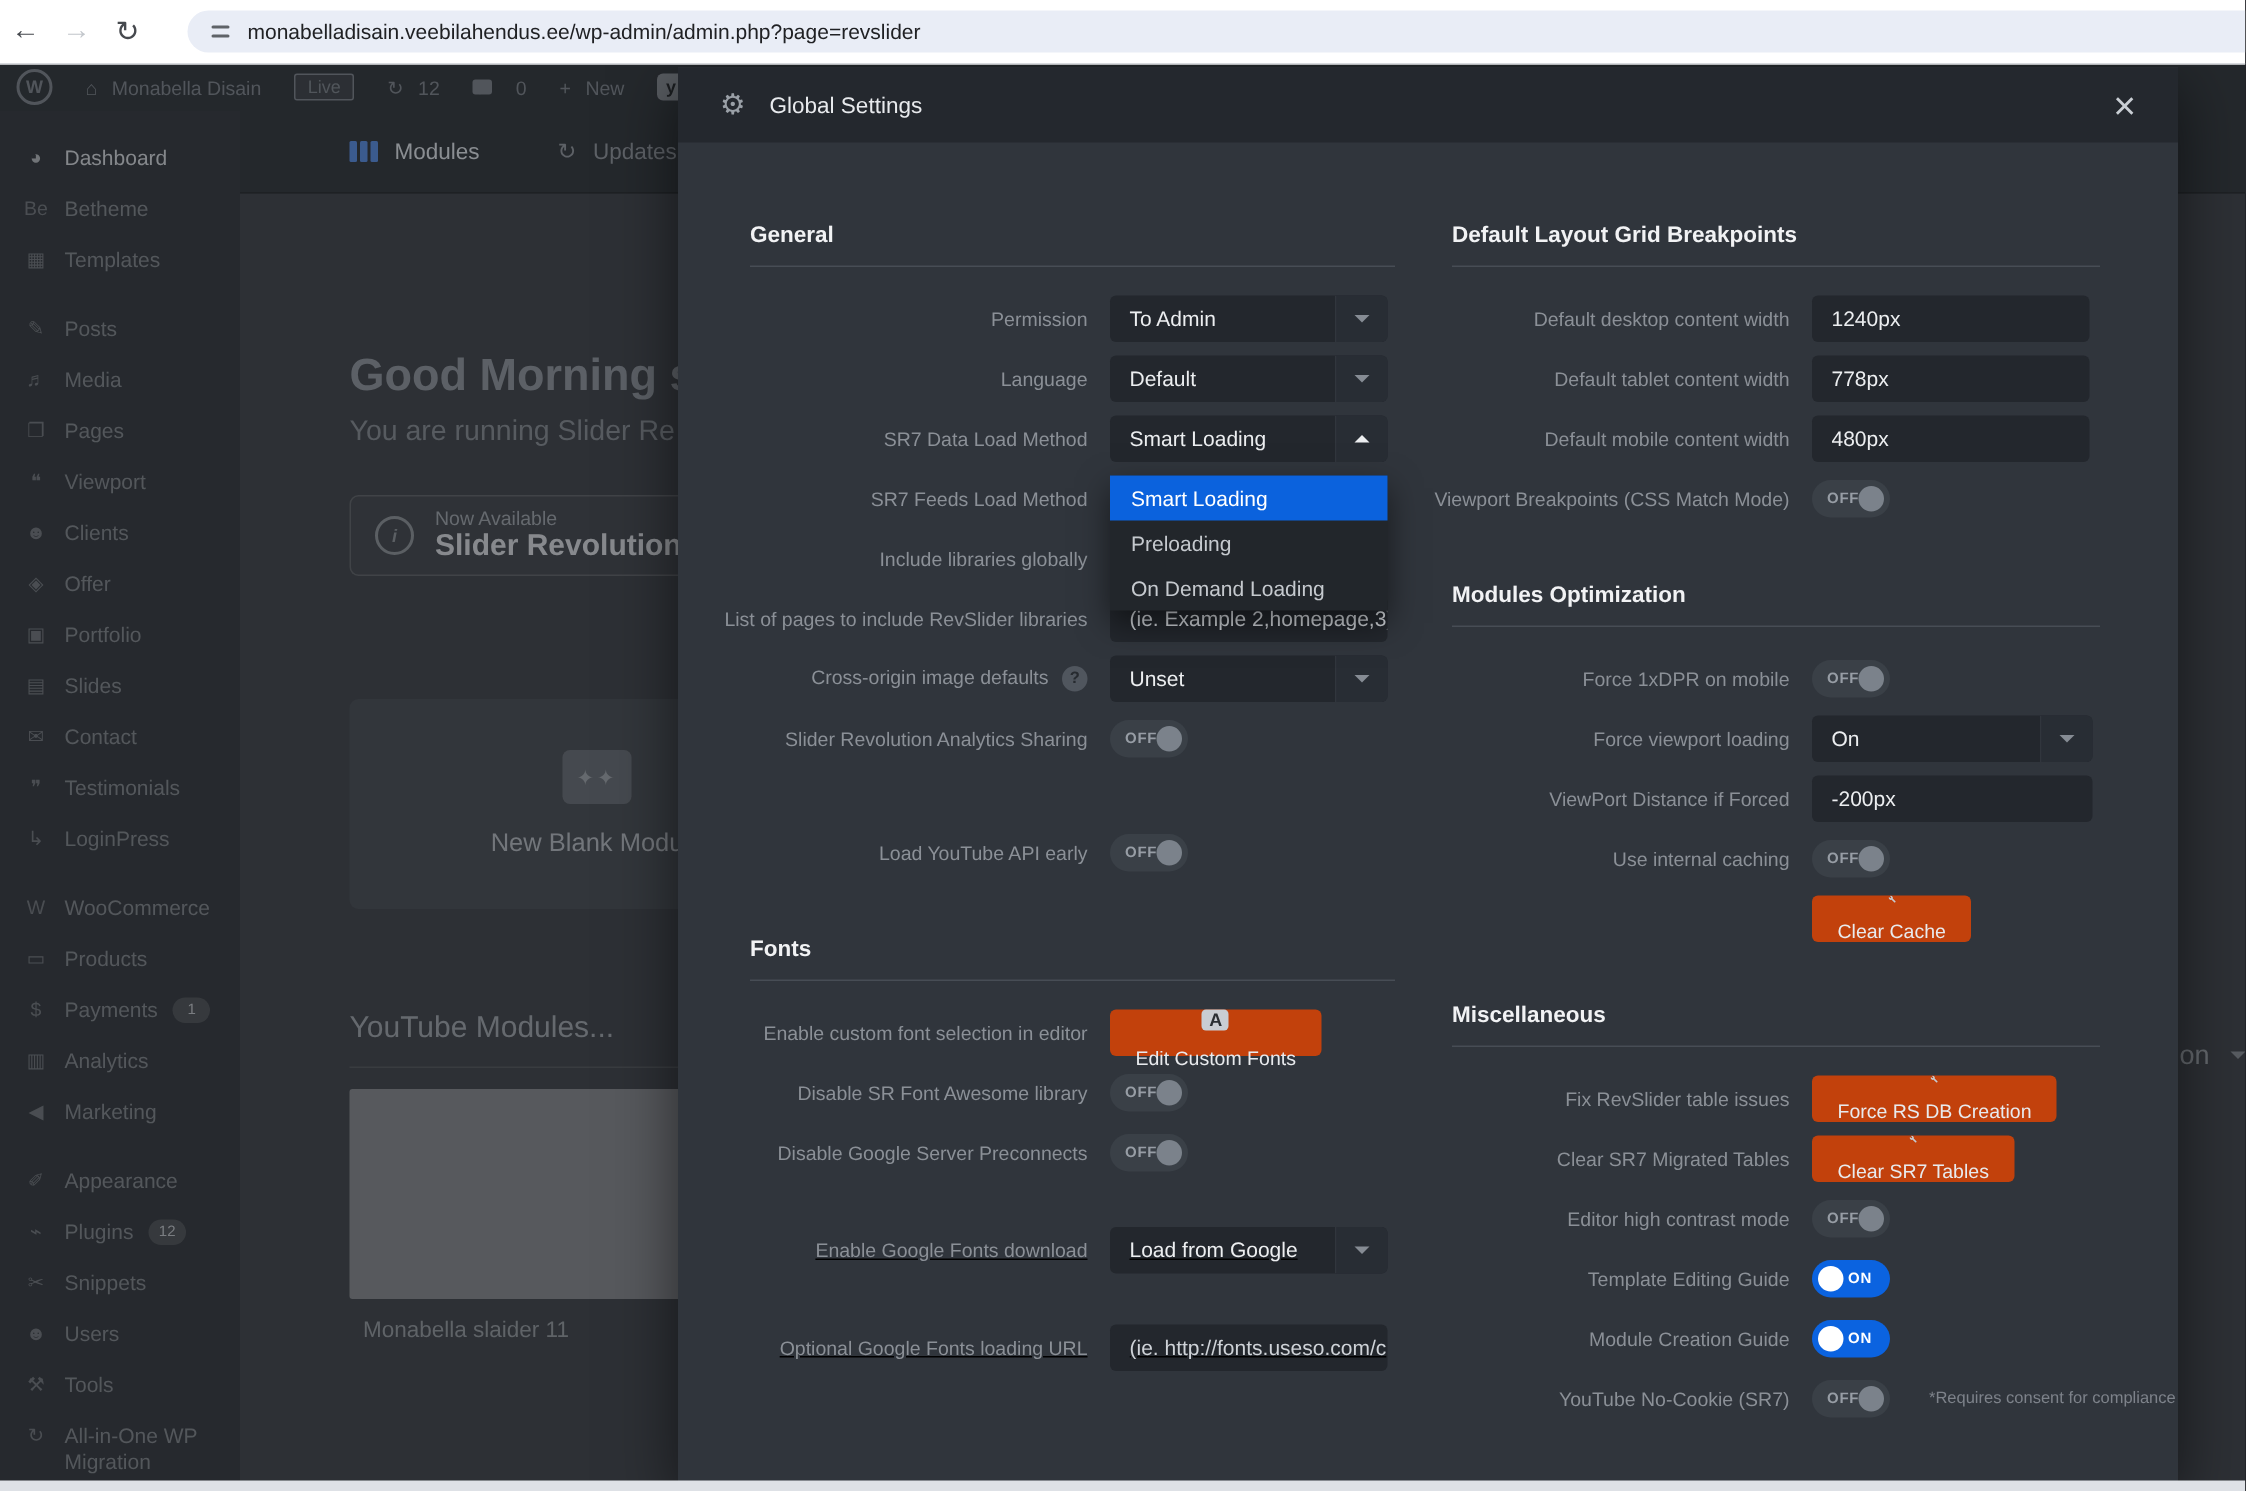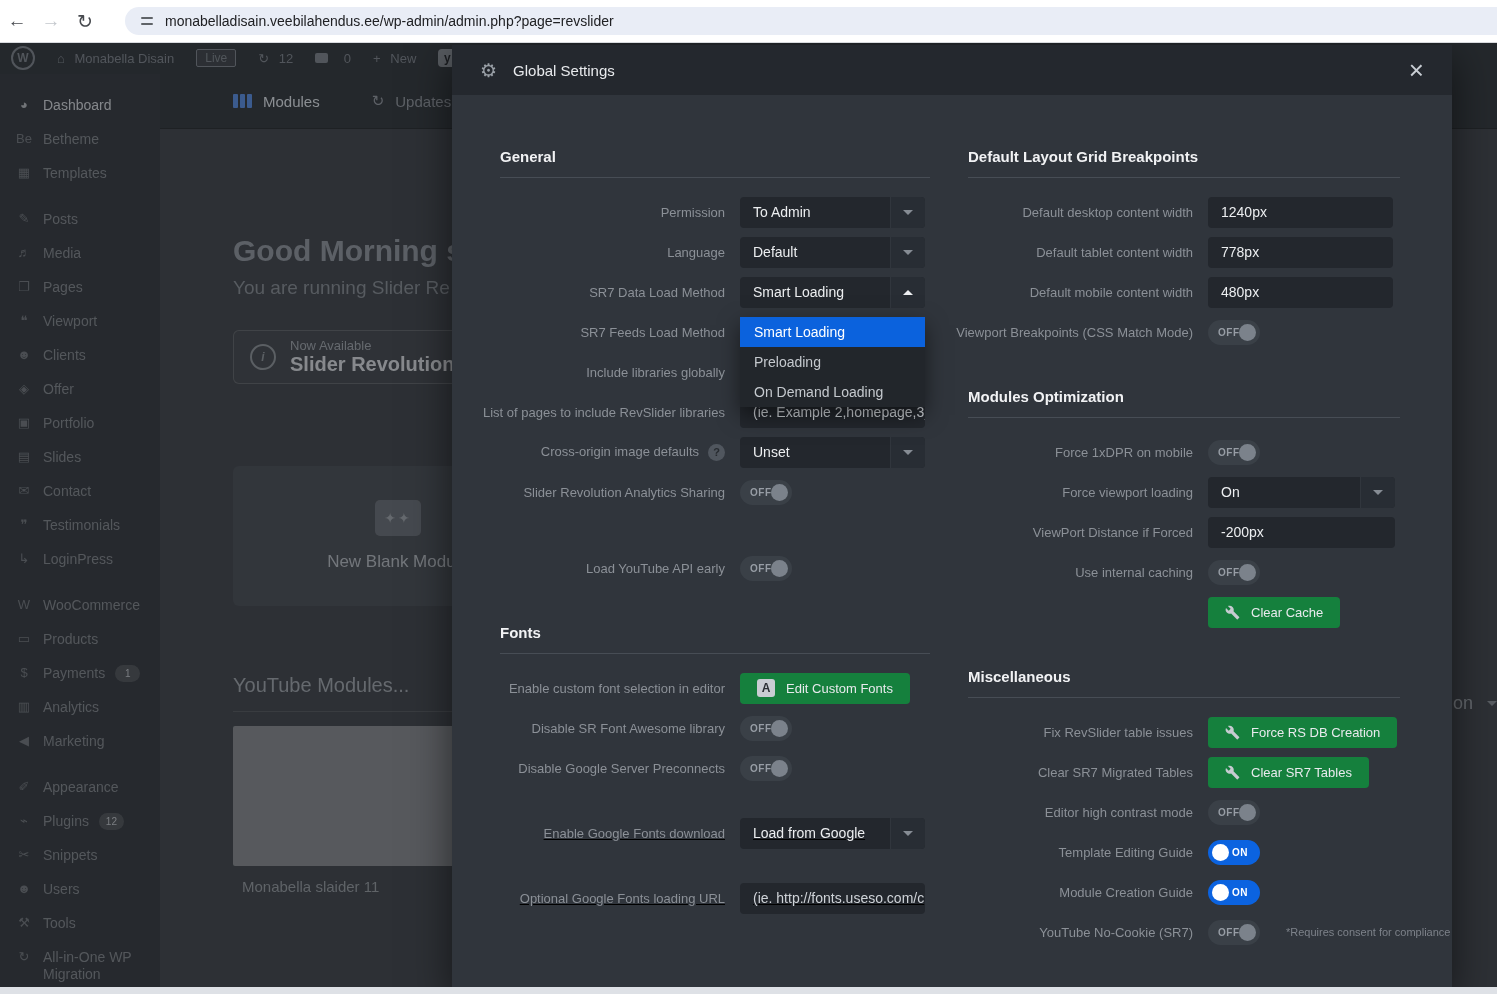--- a/index.html
+++ b/index.html
@@ -100,22 +100,22 @@
             box-shadow:0 8px 20px rgba(0,0,0,.5);}
   .dd-item{height:30px;display:flex;align-items:center;padding-left:14px;color:#c5c9ce;font-size:14px;cursor:pointer;}
   .dd-item.selected{background:#0b62dd;color:#ffffff;}
   .toggle{position:relative;width:52px;height:25px;border-radius:13px;background:#3a4047;flex:0 0 52px;
           display:flex;align-items:center;padding-left:10px;box-sizing:border-box;cursor:pointer;}
   .t-txt{font-size:10px;font-weight:bold;color:#979da5;letter-spacing:.5px;}
   .t-knob{position:absolute;right:4px;top:4px;width:17px;height:17px;border-radius:50%;background:#7b828b;}
   .toggle.on{background:#0b63e0;justify-content:flex-end;padding:0 12px 0 0;}
   .toggle.on .t-txt{color:#fff;}
   .toggle.on .t-knob{left:4px;right:auto;background:#fff;}
-  .btn{display:inline-flex;align-items:center;gap:11px;height:31px;padding:0 17px;background:#15803d;
-       border:none;border-radius:4px;color:#e8eaed;font-size:13px;font-family:"Liberation Sans",sans-serif;cursor:pointer;}
+  .btn{display:inline-flex;align-items:center;gap:11px;height:31px;padding:0 17px;background:#c2410c;
+       border:none;border-radius:4px;color:#e8eaed;font-size:13px;font-family:"Liberation Sans",sans-serif;cursor:pointer;flex-direction:column;}
   .wrench{width:15px;height:15px;fill:#c6cbd1;}
   .a-ico{width:18px;height:18px;border-radius:3px;background:#c9cdd3;color:#2b2f34;font-weight:bold;font-size:12px;
          display:flex;align-items:center;justify-content:center;}
   .note{margin-left:26px;font-size:11px;color:#7d828a;white-space:nowrap;}
   
   .bstrip{position:absolute;left:0;top:987px;width:1497px;height:7px;background:#dee1e6;z-index:20;cursor:pointer;}
 </style>
 </head>
 <body>
 

